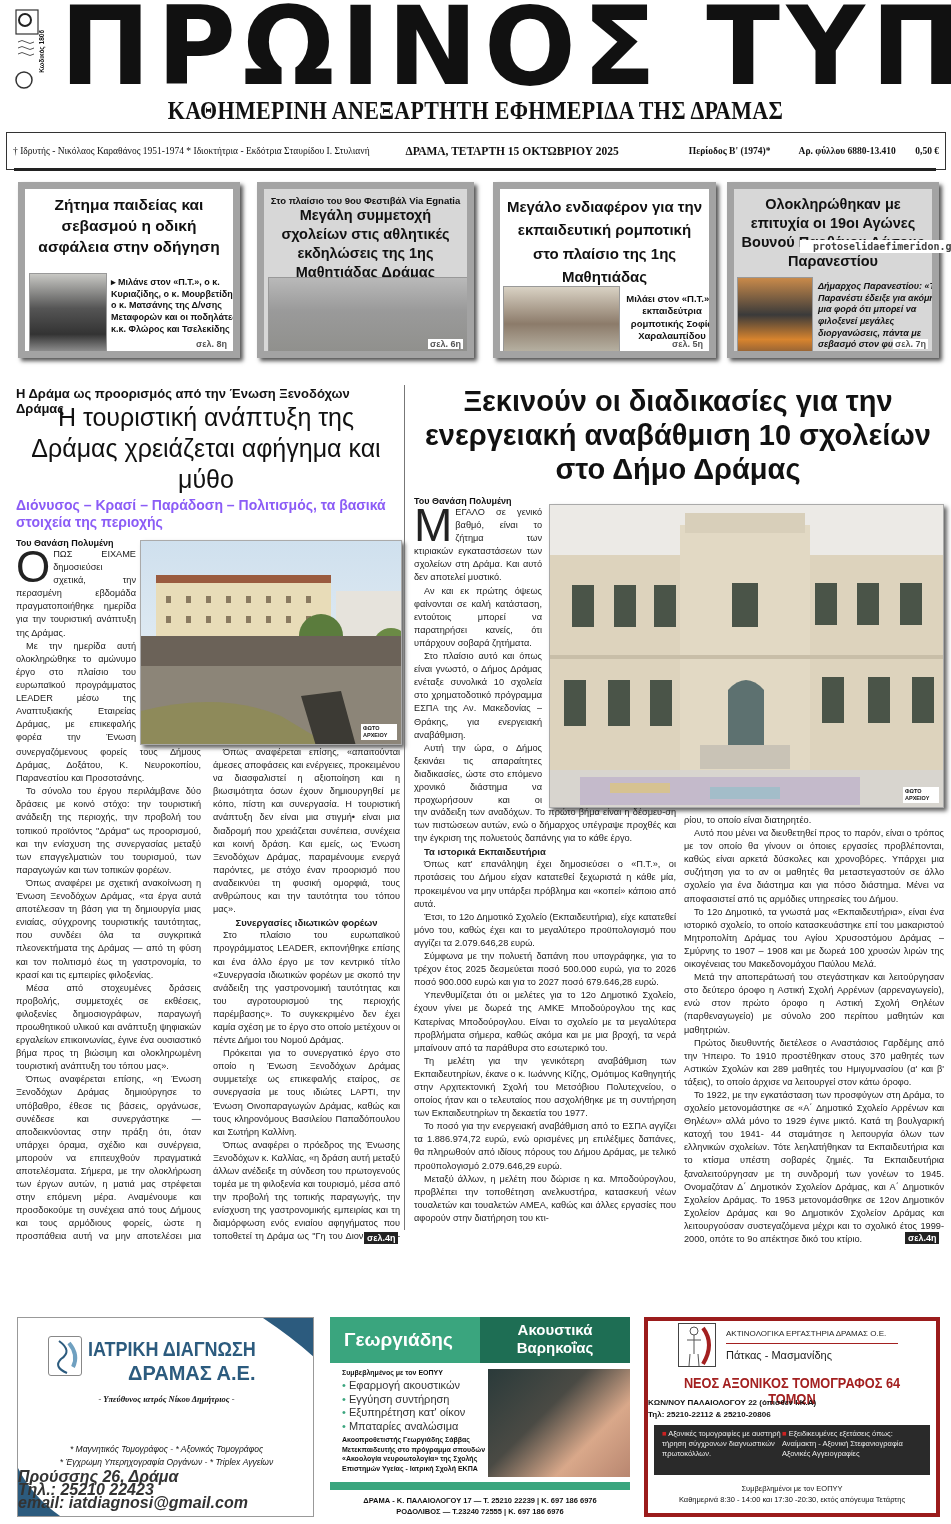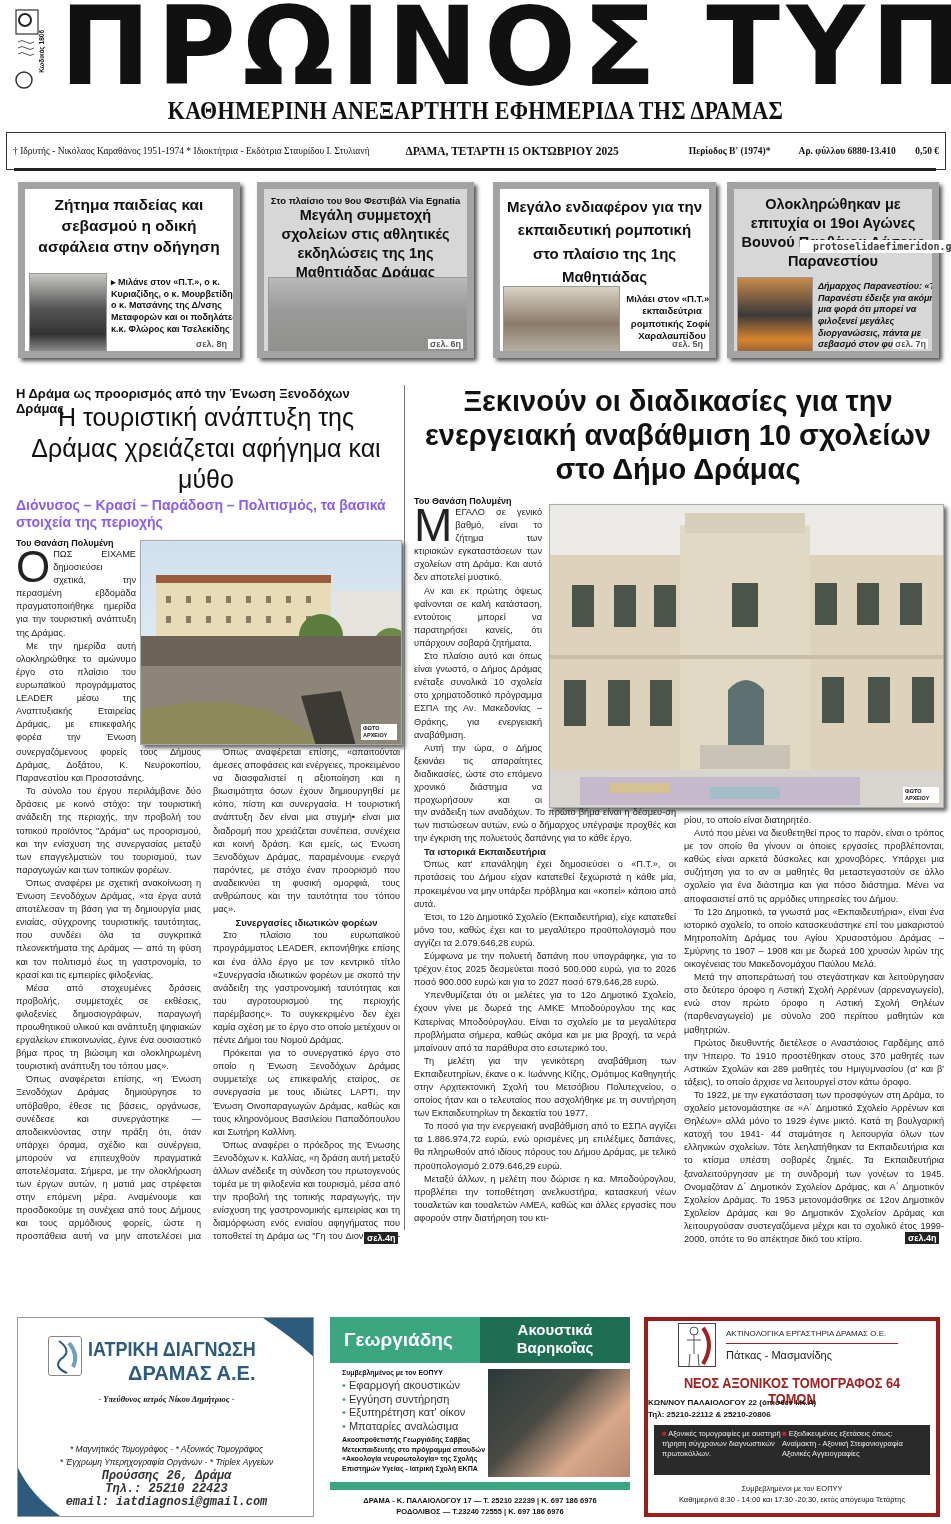--- a/index.html
+++ b/index.html
@@ -258,21 +258,21 @@
         <path d="M20 6 Q30 18 24 30" fill="none" stroke="#6fa0c0" stroke-width="4"></path>
       </svg>
   </div>
   <div class="abs" style="left:70px;top:20px;font-size:20px;font-weight:bold;color:#2c5b7e;transform:scaleX(.9);transform-origin:left">ΙΑΤΡΙΚΗ ΔΙΑΓΝΩΣΗ</div>
   <div class="abs" style="left:110px;top:44px;font-size:20px;font-weight:bold;color:#2c5b7e">ΔΡΑΜΑΣ Α.Ε.</div>
   <div class="abs" style="left:0;top:76px;width:297px;text-align:center;font-family:'Liberation Serif',serif;font-style:italic;font-weight:bold;font-size:8.5px">- Υπεύθυνος ιατρός Νίκου Δημήτριος -</div>
   <div class="abs" style="left:0;top:125px;width:297px;text-align:center;font-style:italic;font-size:8.5px;line-height:13px">
     <div>* Μαγνητικός Τομογράφος - * Αξονικός Τομογράφος</div>
     <div>* Έγχρωμη Υπερηχογραφία Οργάνων - * Triplex Αγγείων</div>
   </div>
-  <div class="abs" style="left:0;top:152px;width:297px;text-align:center;font-family:Liberation Mono, monospace;font-style:italic;font-weight:bold;font-size:12px;line-height:13px;color:#333">
+  <div class="abs" style="left:0;top:152px;width:297px;text-align:left;font-family:Liberation Sans, sans-serif;font-style:italic;font-weight:bold;font-size:16px;line-height:13px;color:#333">
     <div>Προύσσης 26, Δράμα</div>
     <div>Τηλ.: 25210 22423</div>
     <div>email: iatdiagnosi@gmail.com</div>
   </div>
 </div>
 
 <div class="ad" id="ad2">
   <div class="abs" style="left:0;top:0;width:150px;height:46px;background:#3aa57e"></div>
   <div class="abs" style="left:150px;top:0;width:150px;height:46px;background:#1e6e54"></div>
   <div class="abs" style="left:14px;top:12px;font-size:19px;color:#fff;font-weight:bold">Γεωργιάδης</div>

